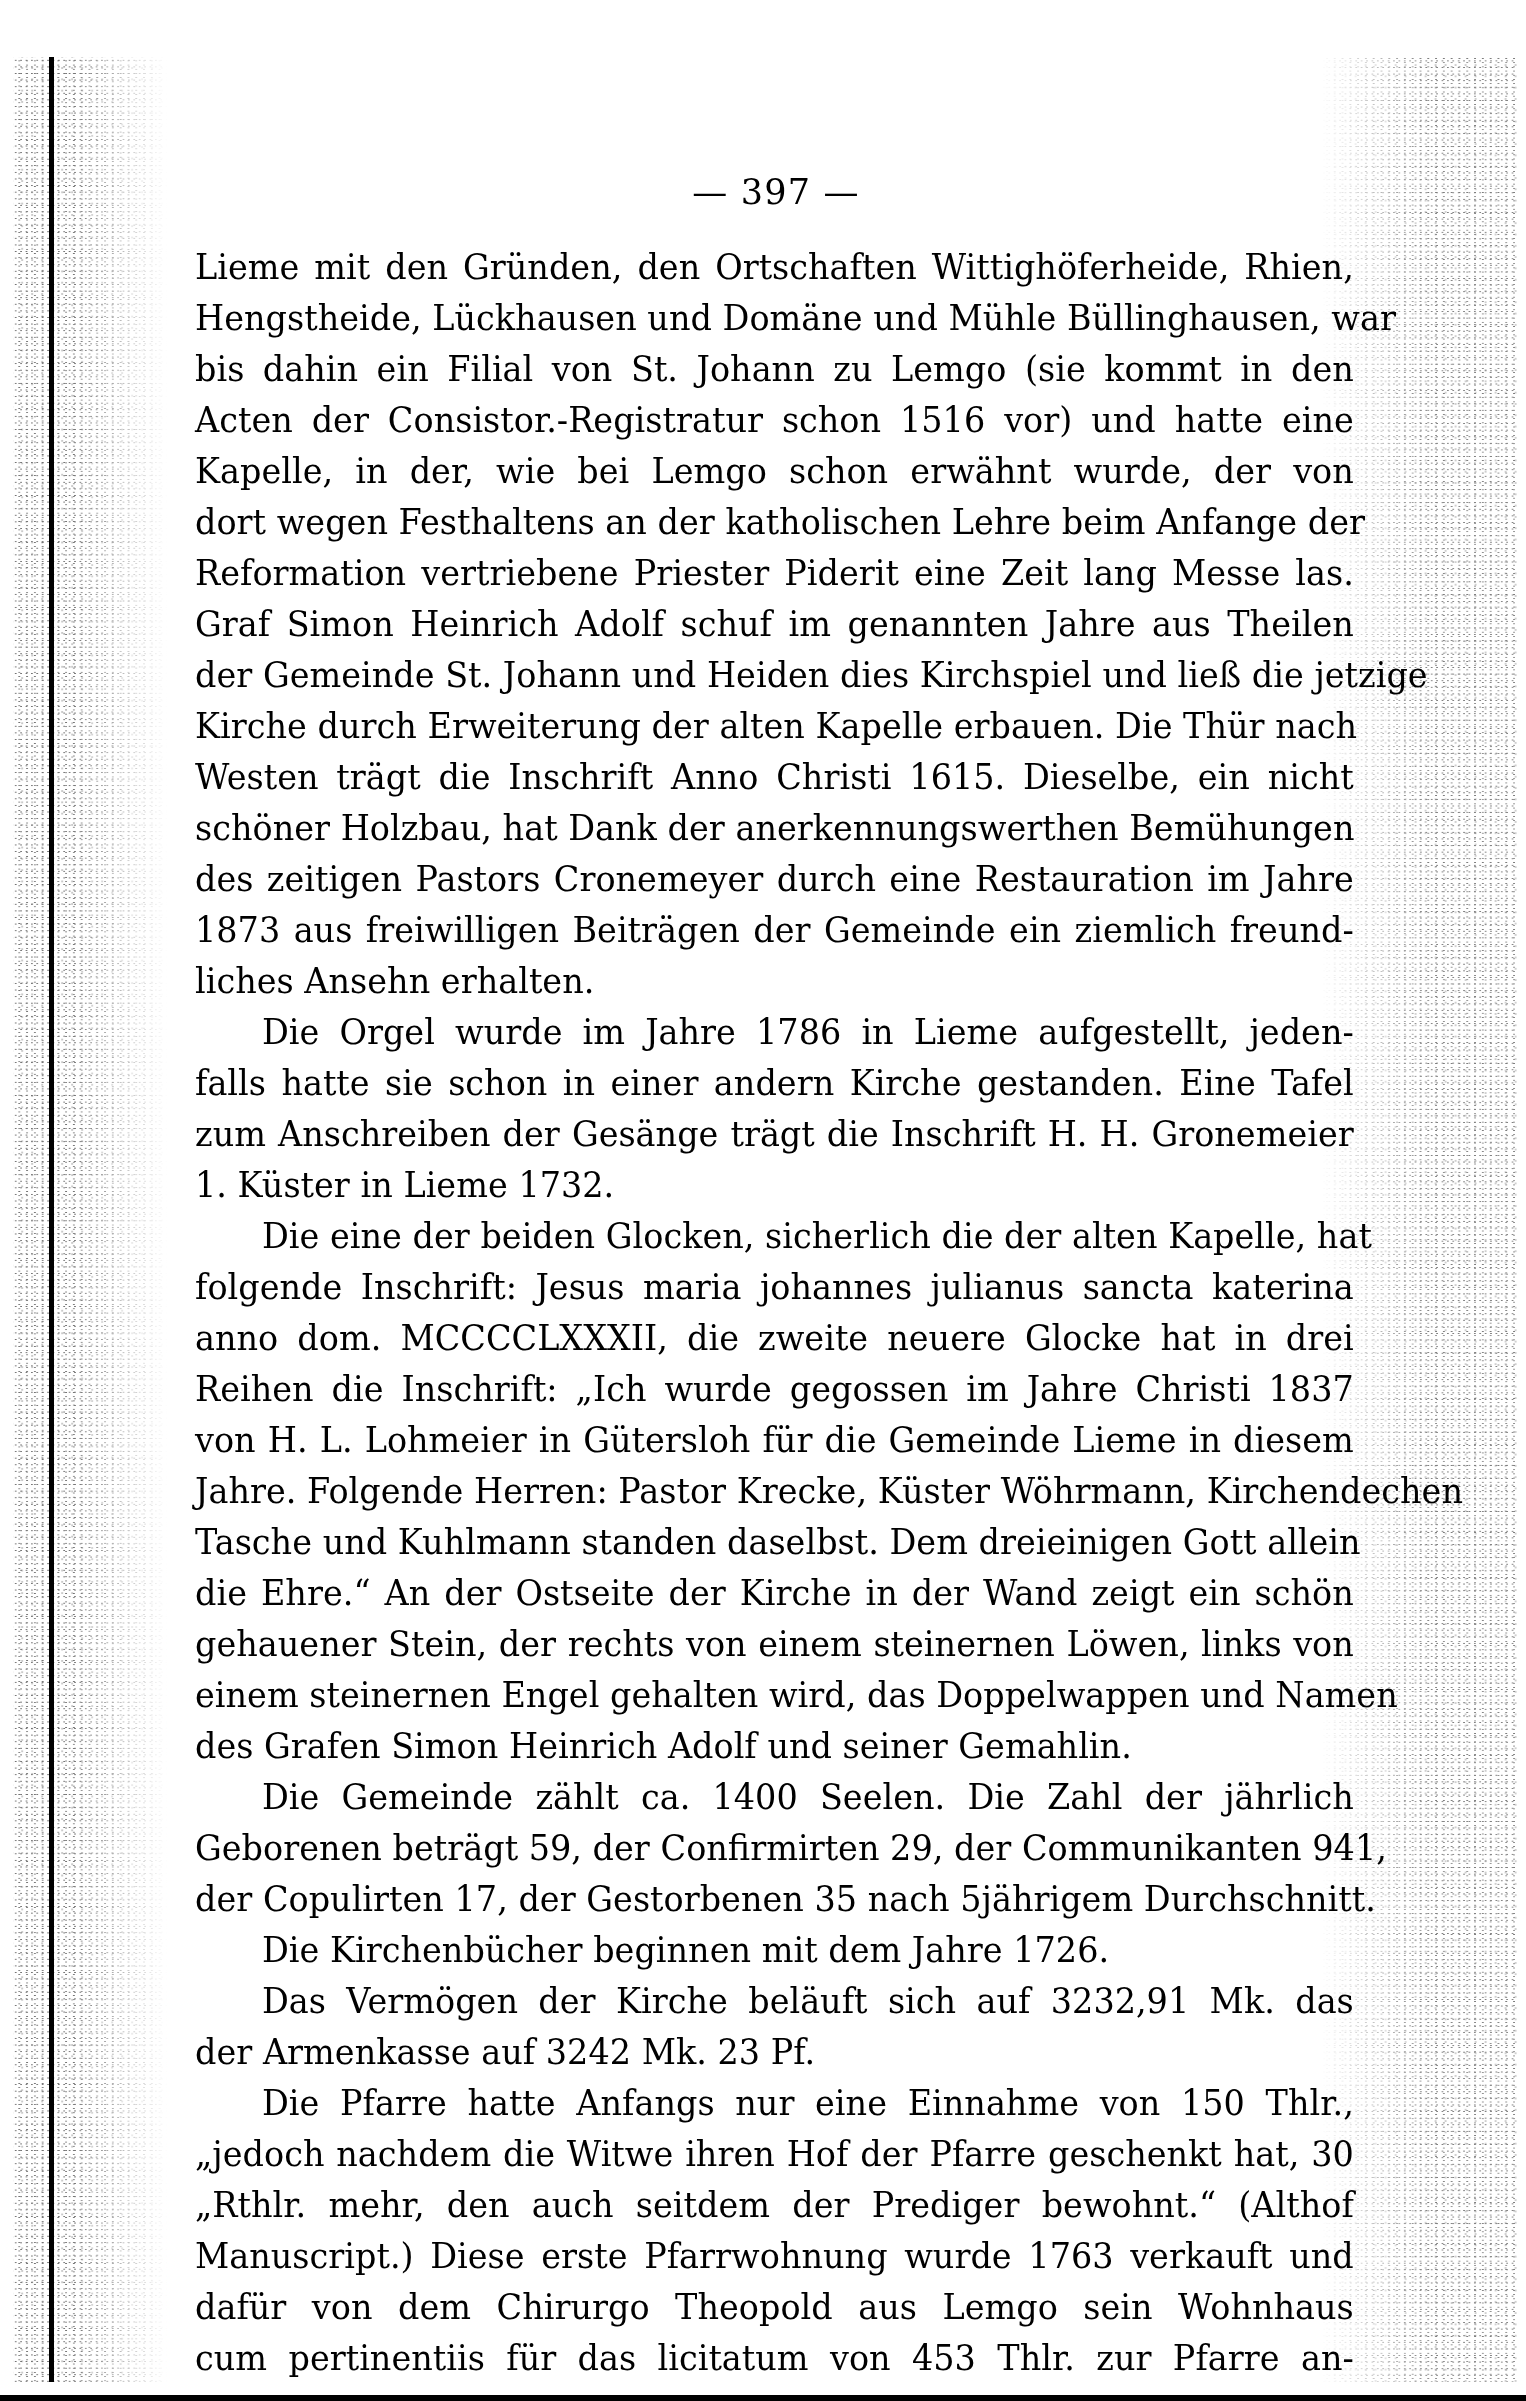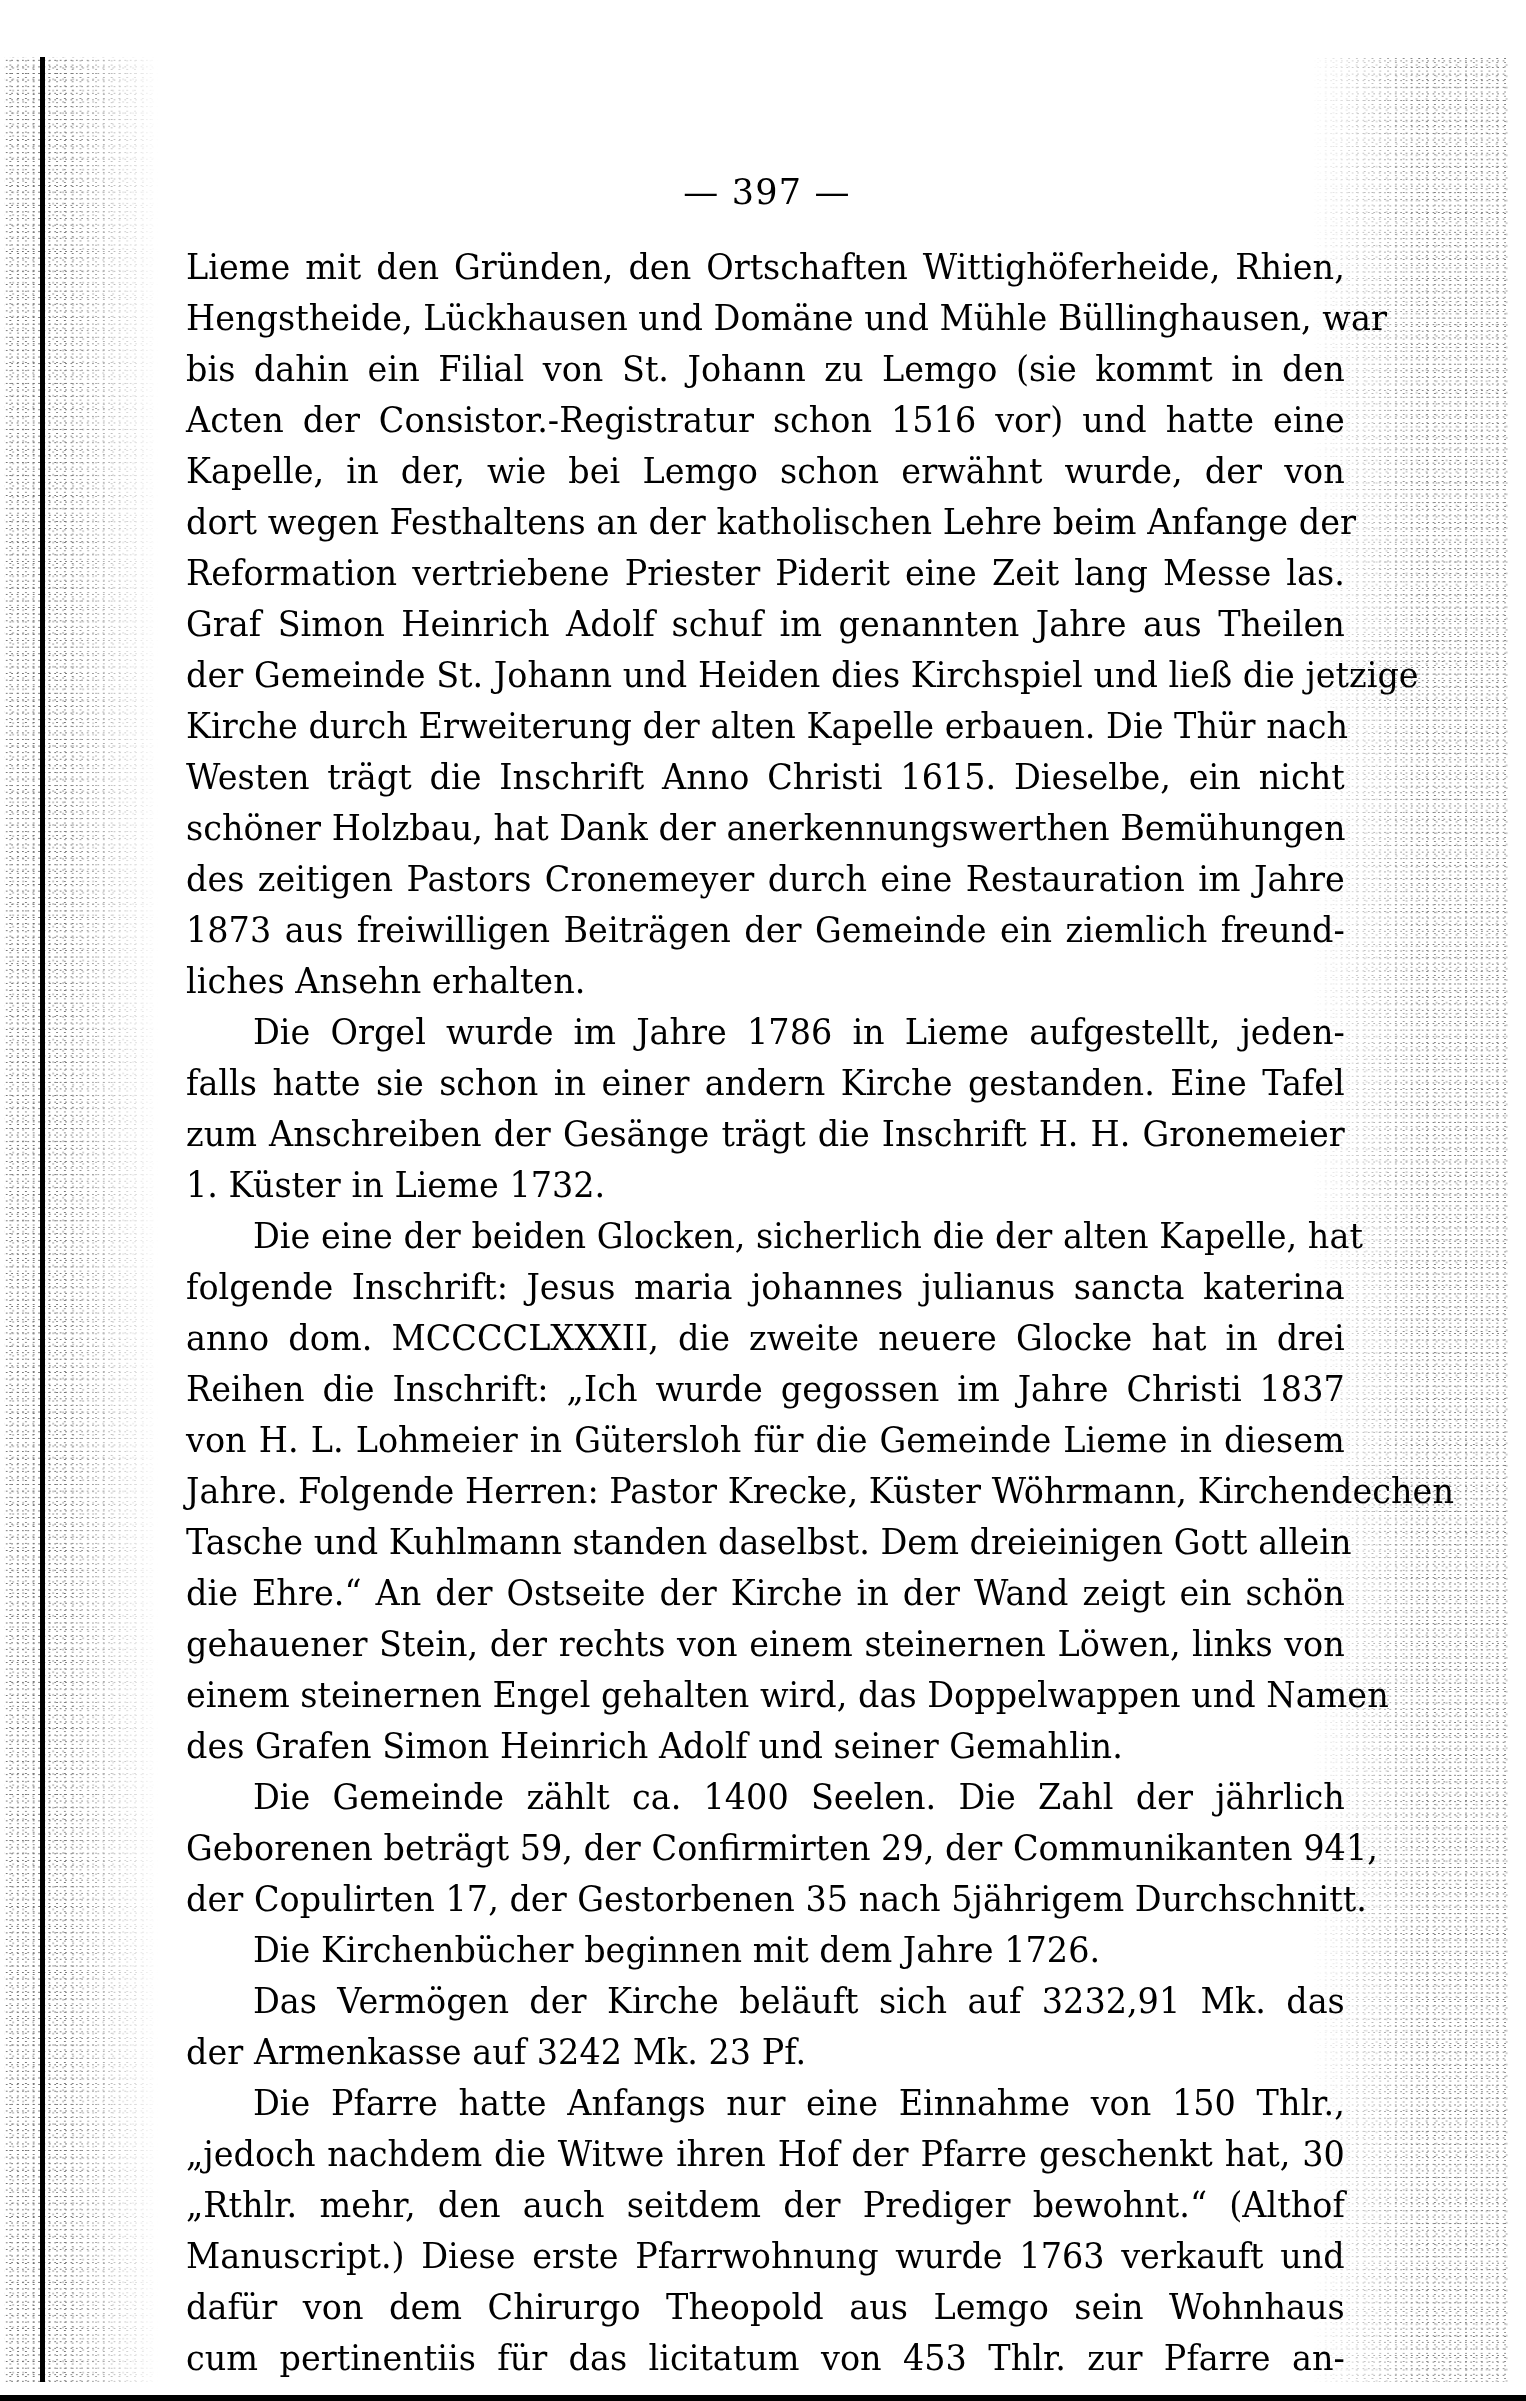--- a/index.html
+++ b/index.html
@@ -1,18 +1,18 @@
 <!DOCTYPE html>
 <html style="font-size:9.5px"><head>
 <meta charset="utf-8">
 <style>
   html, body { margin:0; padding:0; background:#ffffff; }
   body { width:1526px; height:2401px; position:relative; overflow:hidden;
          font-family:"DejaVu Serif", serif; color:#000; }
-  .page { position:absolute; left:4px; top:0; width:1504px; height:2379px; background:#fff; }
+  .page { position:absolute; left:13px; top:0; width:1504px; height:2379px; background:#fff; }
   
   .noise-left { position:absolute; left:0; top:57px; width:155px; height:2325px;
     background-image:
       radial-gradient(circle, #000 0.7px, transparent 1px),
       radial-gradient(circle, #000 0.6px, transparent 0.8px),
       radial-gradient(circle, #000 0.5px, transparent 0.8px);
     background-size: 5.4px 6.6px, 7.8px 4.2px, 10px 11.3px;
     background-position: 0 0, 2.4px 1.8px, 4.2px 5.4px;
     opacity:0.55;
     -webkit-mask-image: linear-gradient(to right, #000 0%, #000 40%, transparent 100%);

